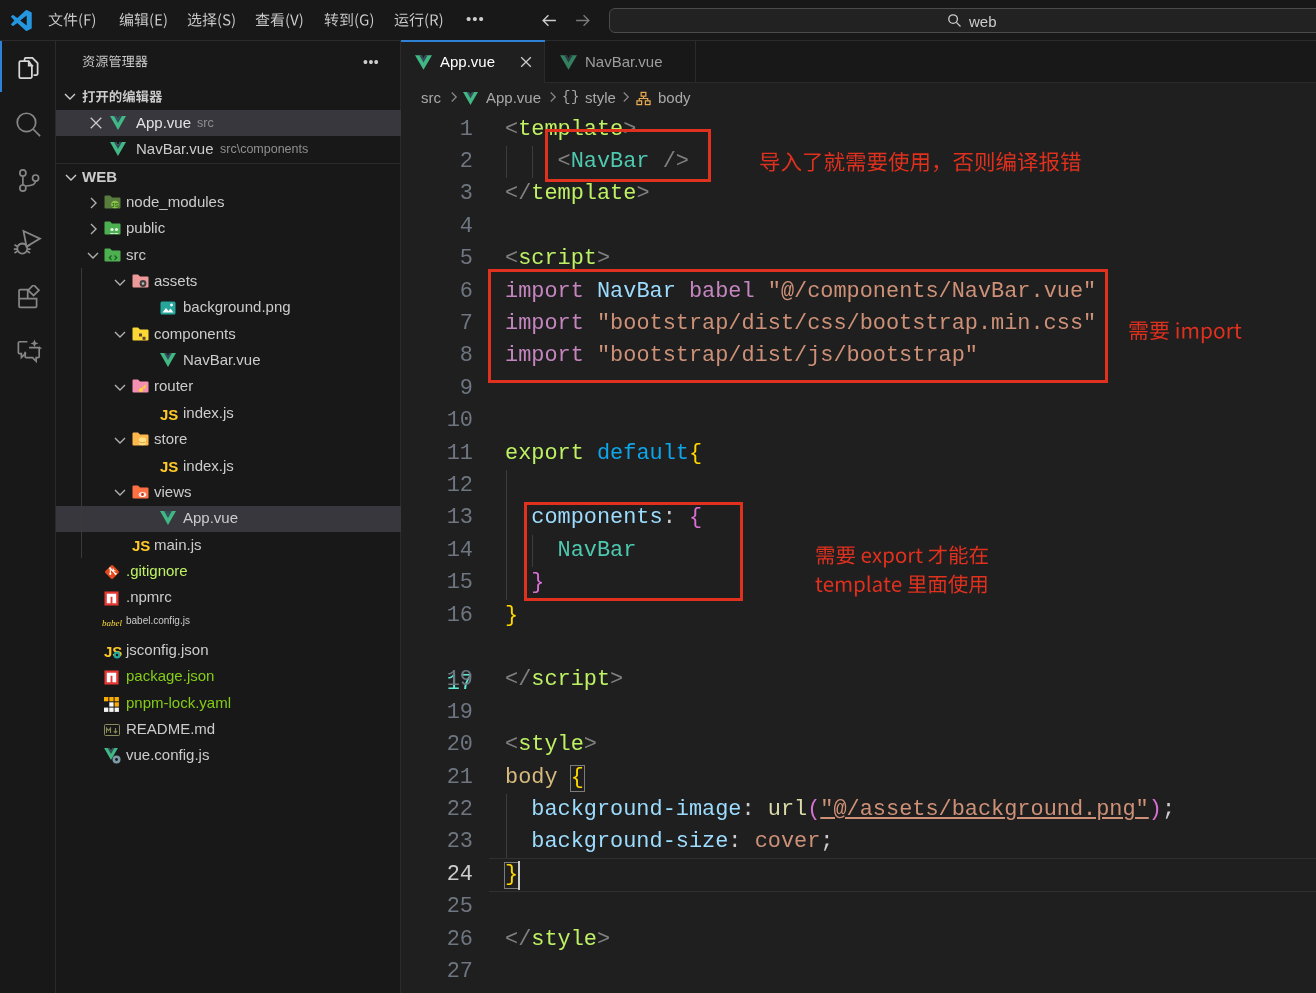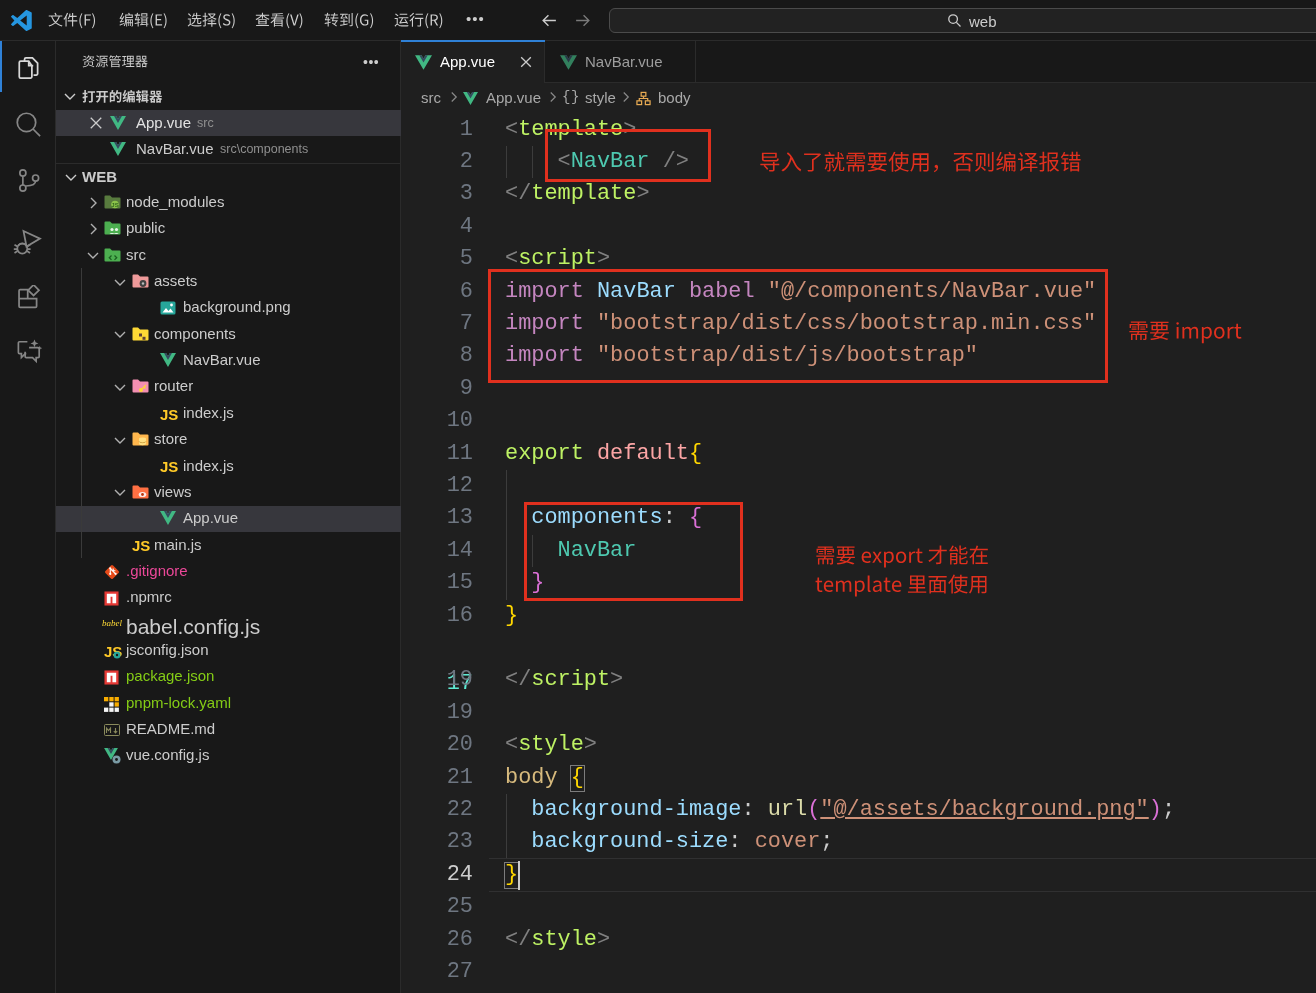--- a/index.html
+++ b/index.html
@@ -3,21 +3,21 @@
 
 *{margin:0;padding:0;box-sizing:border-box}
 html,body{width:1316px;height:993px;overflow:hidden}
 body{position:relative;background:#1f1f1f;font-family:"Liberation Sans",sans-serif;}
 .abs{position:absolute;white-space:nowrap}
 .row{position:absolute;white-space:pre;}
 .cd{font-family:"Liberation Mono",monospace;font-size:21.9px;line-height:32.4px;}
 .ln{position:absolute;width:73px;left:400px;text-align:right;color:#6e7681;font-family:"Liberation Mono",monospace;font-size:21.9px;line-height:32.4px;}
 .g{color:#808080}.b{color:#bef264}.t{color:#4ec9b0}.p{color:#c586c0}.lb{color:#9cdcfe}
 .o{color:#ce9178}.gold{color:#ffd700}.vio{color:#da70d6}.fn{color:#dcdcaa}.tan{color:#d7ba7d}
-.w{color:#cccccc}.rose{color:#fca5a5}
+.w{color:#cccccc}.rose{color:#0ea5e9}
 .redbox{position:absolute;border:3px solid #e0301e;}
 .guide{position:absolute;width:1px;background:#3c3c3c}
 
 </style></head><body>
 <div class="abs" style="left:0;top:0;width:1316px;height:41px;background:#181818;border-bottom:1px solid #2b2b2b"></div>
 <svg class="abs" style="left:11px;top:10px" width="21" height="21" viewBox="0 0 100 100">
     <path fill="#2596e0" d="M96.5,10.6 L75,0.3 c-1.5,-0.7 -3.2,-0.4 -4.4,0.8 L29.9,38.2 12.1,24.7 c-1.7,-1.3 -4,-1.2 -5.6,0.2 L0.8,30.1 c-1.1,1 -1.1,2.7 0,3.7 L16.2,50 0.8,66.1 c-1.1,1 -1.1,2.7 0,3.7 l5.7,5.2 c1.6,1.4 3.9,1.5 5.6,0.2 L29.9,61.8 70.6,98.9 c1.2,1.2 2.9,1.5 4.4,0.8 L96.5,89.4 c1.4,-0.7 2.3,-2.1 2.3,-3.6 V14.2 C98.8,12.7 97.9,11.3 96.5,10.6 z M74.9,74.2 43.9,50 74.9,25.8 V74.2 z"></path>
   </svg>
 <svg style="position:absolute;left:48.3px;top:8.1px" width="48" height="22">
     <g transform="translate(0,17.4) scale(0.015000,-0.015000)">
@@ -236,28 +236,28 @@
 <div class="abs" style="left:132px;top:537.4px;width:19px;color:#ffca28;font-weight:bold;font-size:15px;font-family:'Liberation Sans',sans-serif">JS</div>
 <div class="abs" style="left:154px;top:535.5px;color:#cccccc;font-size:15px">main.js</div>
 <svg class="abs" style="left:104px;top:563.75px" width="16" height="16" viewBox="0 0 16 16">
     <rect x="2.6" y="2.6" width="10.8" height="10.8" rx="1.5" transform="rotate(45 8 8)" fill="#e64a19"></rect>
     <path d="M6.2,4.5 l5.3,5.3 M9.2,4.6 v2.3 M11.4,6.8 h-2.2" stroke="#fff" stroke-width="1.1"></path>
     <circle cx="6.2" cy="4.4" r="1.1" fill="#fff"></circle>
     <circle cx="11.6" cy="9.8" r="1.1" fill="#fff"></circle>
     <circle cx="6.3" cy="9.9" r="1.1" fill="#fff"></circle>
     <path d="M6.3,5.5 v4.4" stroke="#fff" stroke-width="1.1"></path>
   </svg>
-<div class="abs" style="left:126px;top:561.9px;color:#ec4899;font-size:15px">.gitignore</div>
+<div class="abs" style="left:126px;top:561.9px;color:#bef264;font-size:15px">.gitignore</div>
 <svg class="abs" style="left:104px;top:591.1px" width="15" height="15" viewBox="0 0 16 16">
     <rect x="0.5" y="0.5" width="15" height="15" fill="#e53935"></rect>
     <path d="M3,3 h10 v10 h-4 V6 h-2 v7 H3 z" fill="#fff"></path>
   </svg>
 <div class="abs" style="left:126px;top:588.2px;color:#cccccc;font-size:15px">.npmrc</div>
 <div class="abs" style="left:102px;top:618.45px;color:#fdd835;font-size:9px;font-style:italic;font-weight:normal;font-family:'Liberation Serif',serif">babel</div>
-<div class="abs" style="left:126px;top:614.6px;color:#cccccc;font-size:21px">babel.config.js</div>
+<div class="abs" style="left:126px;top:614.6px;color:#cccccc;font-size:10px">babel.config.js</div>
 <div class="abs" style="left:104px;top:642.8000000000001px;width:19px;color:#ffca28;font-weight:bold;font-size:15px;font-family:'Liberation Sans',sans-serif">JS</div>
 <circle class="abs">
     <svg class="abs" style="left:113px;top:650.8000000000001px" width="8" height="8">
       <circle cx="4" cy="4" r="3.5" fill="#26a69a"></circle>
       <circle cx="4" cy="4" r="1.2" fill="#181818"></circle>
     </svg>
 <div class="abs" style="left:126px;top:640.9px;color:#cccccc;font-size:15px">jsconfig.json</div>
 <svg class="abs" style="left:104px;top:670.15px" width="15" height="15" viewBox="0 0 16 16">
       <rect x="0.5" y="0.5" width="15" height="15" fill="#e53935"></rect>
       <path d="M3,3 h10 v10 h-4 V6 h-2 v7 H3 z" fill="#fff"></path>

